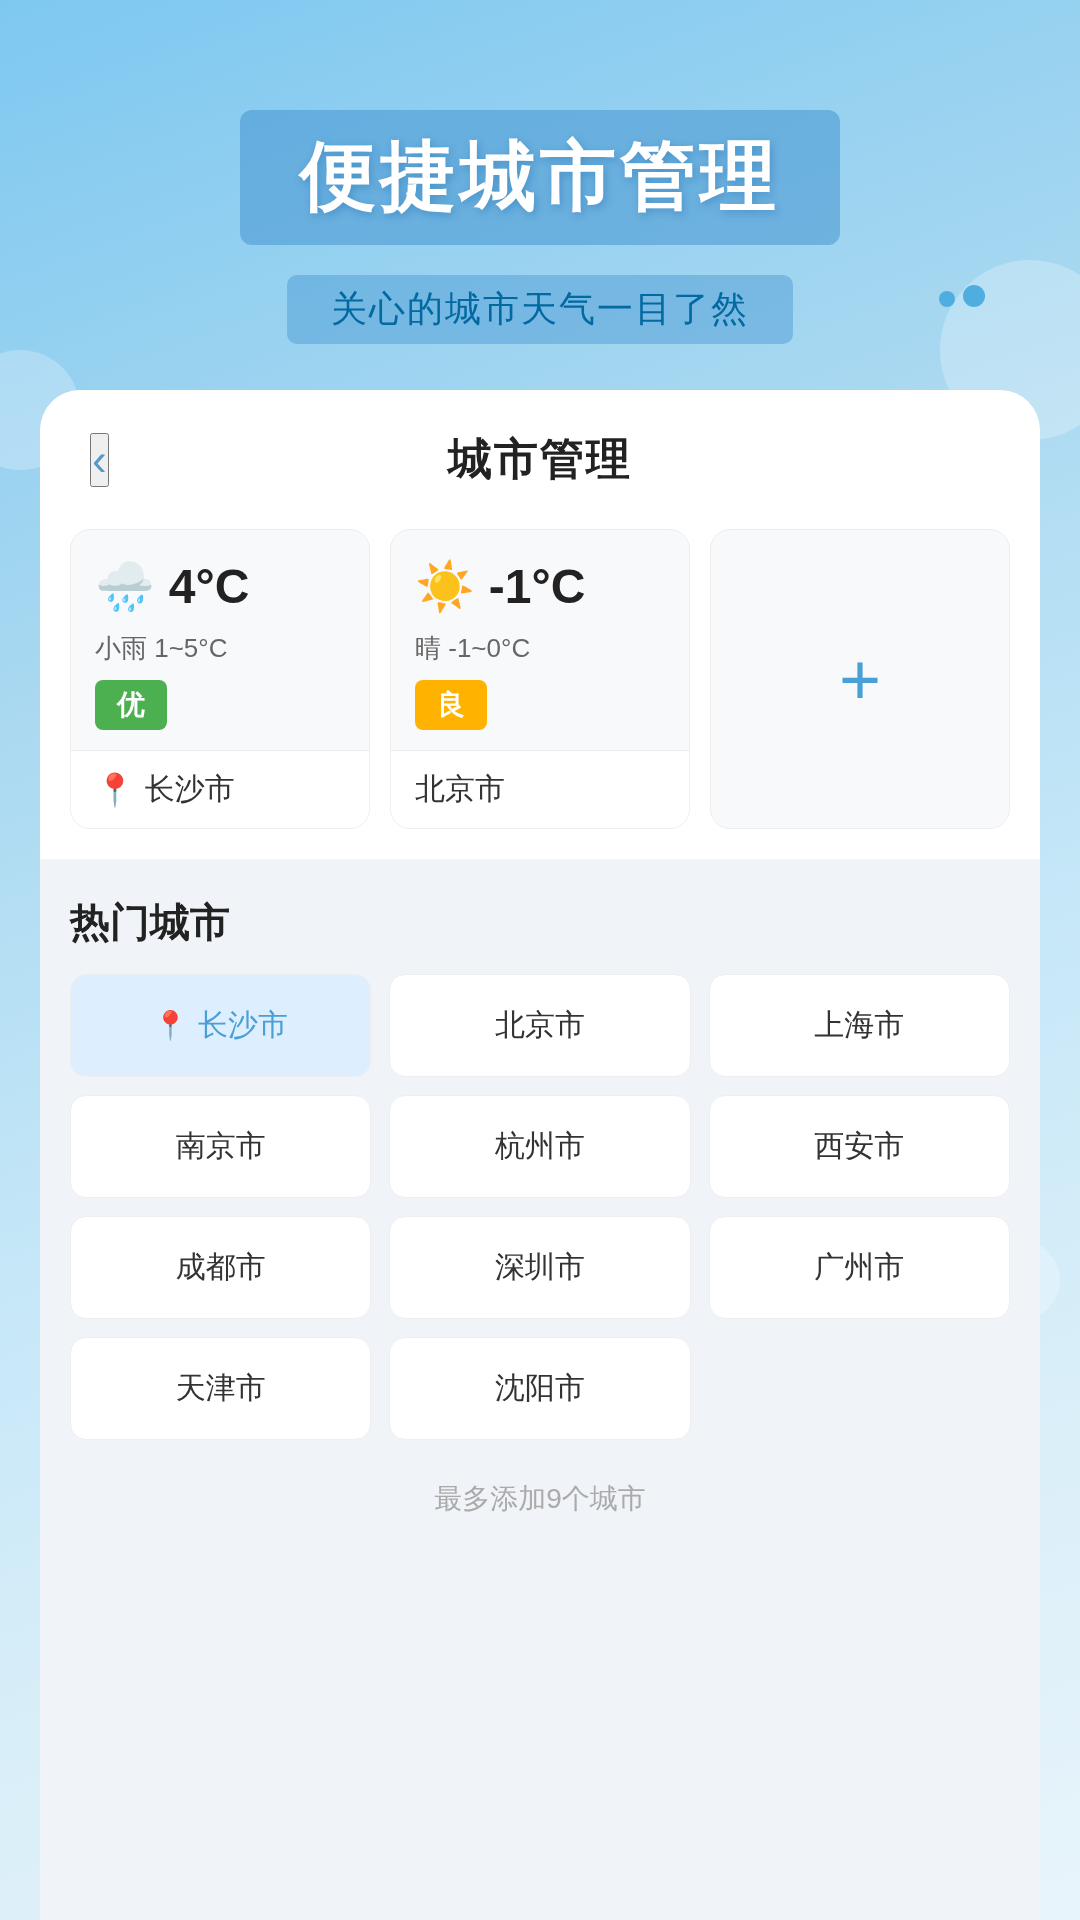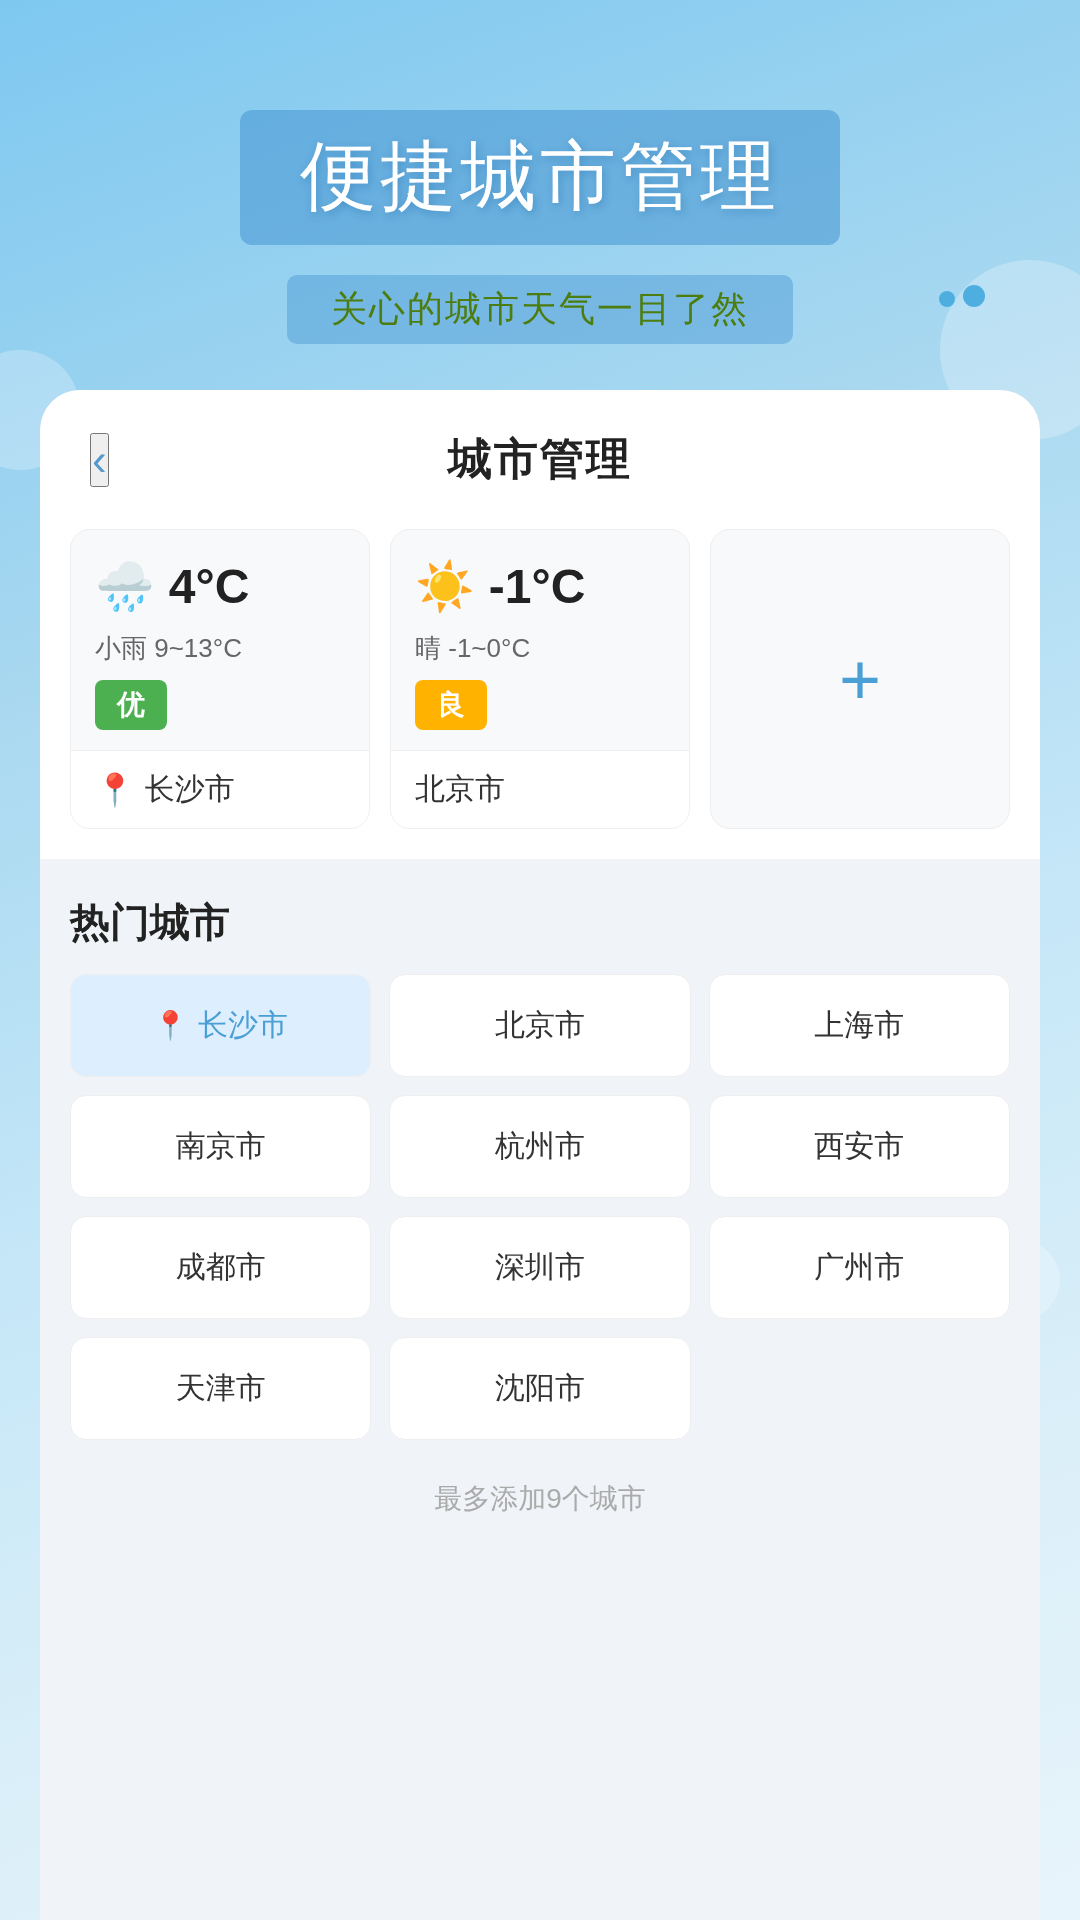--- a/index.html
+++ b/index.html
@@ -64,36 +64,36 @@
     .header-title-bg {
       display: inline-block;
       background: rgba(70, 150, 210, 0.55);
       border-radius: 12px;
       padding: 16px 60px;
       margin-bottom: 30px;
     }
 
     .header-title {
       font-size: 76px;
-      font-weight: 400;
+      font-weight: 700;
       color: #fff;
       text-shadow: 2px 3px 8px rgba(0,80,150,0.3);
       letter-spacing: 4px;
     }
 
     .header-subtitle-bg {
       display: inline-block;
       background: rgba(70, 150, 210, 0.45);
       border-radius: 10px;
       padding: 10px 44px;
     }
 
     .header-subtitle {
       font-size: 36px;
-      color: #4d7c0f;
+      color: #0369a1;
       letter-spacing: 2px;
       text-align: right;
     }
 
     
     .main-card {
       position: absolute;
       top: 390px;
       left: 40px;
       right: 40px;
@@ -306,21 +306,21 @@
   </div>
 
   <div class="weather-section">
 
     <div class="weather-card">
       <div class="weather-card-top">
         <div class="weather-temp-row">
           <span class="weather-icon">🌧️</span>
           <span class="weather-temp">4°C</span>
         </div>
-        <div class="weather-desc">小雨  9~13°C</div>
+        <div class="weather-desc">小雨  1~5°C</div>
         <span class="quality-badge quality-good">优</span>
       </div>
       <div class="weather-card-bottom">
         <span class="location-icon">📍</span>
         <span class="city-name">长沙市</span>
       </div>
     </div>
 
     <div class="weather-card">
       <div class="weather-card-top">

